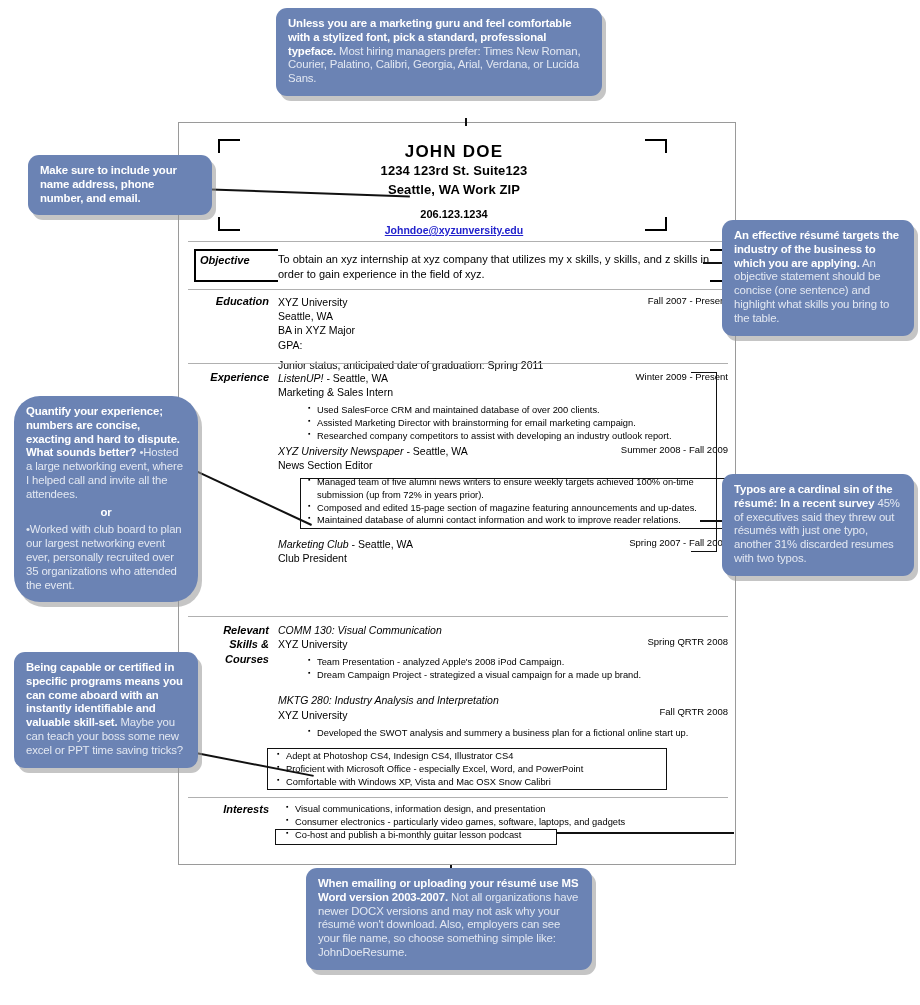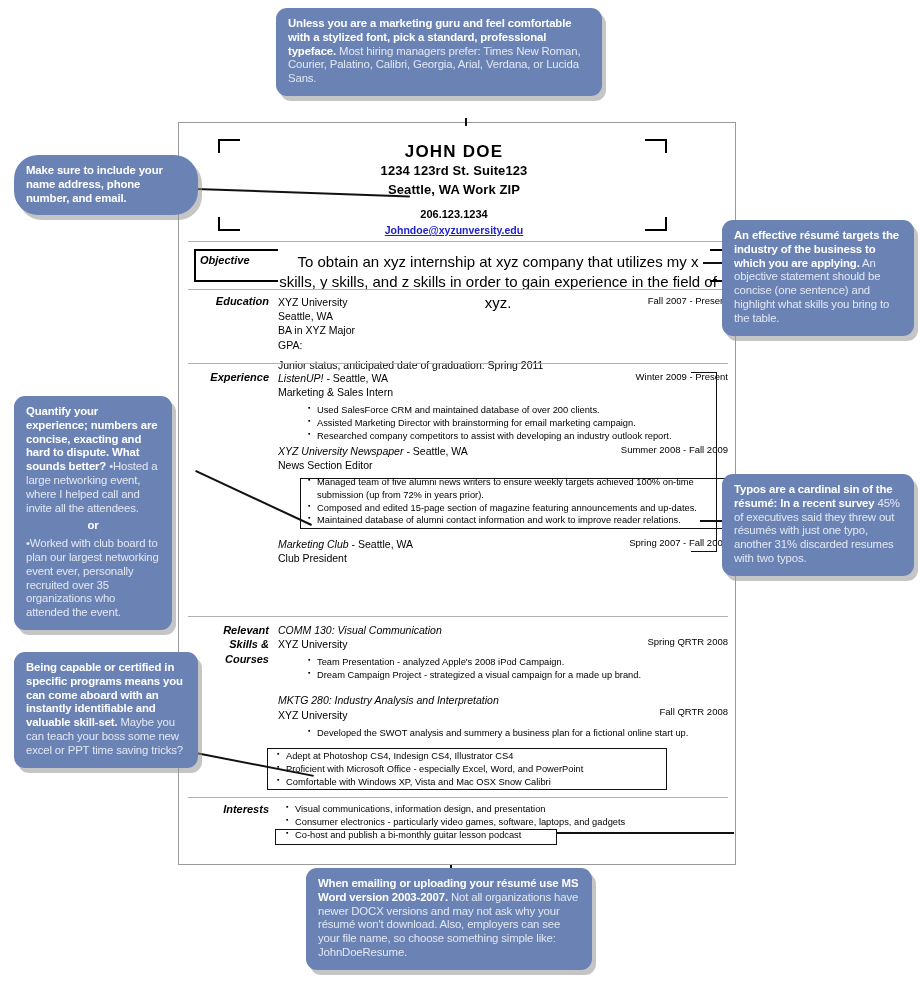--- a/index.html
+++ b/index.html
@@ -70,21 +70,21 @@
   }
 
   
   #obj-wrap { left: 9px; top: 124px; width: 540px; height: 40px; }
   #obj-lbl {
     position: absolute; left: 12px; top: 7px;
     font-size: 11px; font-weight: bold; font-style: italic; color: #000;
   }
   #obj-txt {
     position: absolute; left: 90px; top: 5px; width: 440px;
-    font-size: 15px; line-height: 1.35; text-align: center; color: #000;
+    font-size: 11px; line-height: 1.35; color: #000;
   }
   #obj-bl { left: 6px;   top: 2px;  width: 84px; height: 33px; border: 2px solid #000; border-right: none; }
   #obj-br { left: 522px; top: 2px;  width: 24px; height: 33px; border: 2px solid #000; border-left: none; }
 
   
   .frame { position: absolute; border: 1.6px solid #111; }
 
   
   .callout {
     position: absolute; z-index: 5;
@@ -247,29 +247,29 @@
     </div>
 
     <div class="frame" style="left:96px; top:706px; width:282px; height:16px;"></div>
   </div>
 
   <div class="callout" style="left:276px; top:8px; width:326px;">
     <b>Unless you are a marketing guru and feel comfortable with a stylized font, pick a standard, professional typeface.</b>
     <span class="lt">Most hiring managers prefer: Times New Roman, Courier, Palatino, Calibri, Georgia, Arial, Verdana, or Lucida Sans.</span>
   </div>
 
-  <div class="callout" style="left:14px; top:155px; width:184px;border-radius:24px;">
+  <div class="callout" style="left:28px; top:155px; width:184px;">
     <b>Make sure to include your name address, phone number, and email.</b>
   </div>
 
   <div class="callout" style="left:722px; top:220px; width:192px;">
     <b>An effective résumé targets the industry of the business to which you are applying.</b><span class="lt"> An objective statement should be concise (one sentence) and highlight what skills you bring to the table.</span>
   </div>
 
-  <div class="callout" style="left:14px; top:396px; width:158px;">
+  <div class="callout" style="left:14px; top:396px; width:184px;border-radius:26px;">
     <b>Quantify your experience; numbers are concise, exacting and hard to dispute. What sounds better?</b>
     <span class="lt">•Hosted a large networking event, where I helped call and invite all the attendees.</span>
     <span class="ctr" style="margin:4px 0;text-align:center;">or</span>
     <span class="lt">•Worked with club board to plan our largest networking event ever, personally recruited over 35 organizations who attended the event.</span>
   </div>
 
   <div class="callout" style="left:722px; top:474px; width:192px;">
     <b>Typos are a cardinal sin of the résumé: In a recent survey</b><span class="lt"> 45% of executives said they threw out résumés with just one typo, another 31% discarded resumes with two typos.</span>
   </div>
 

